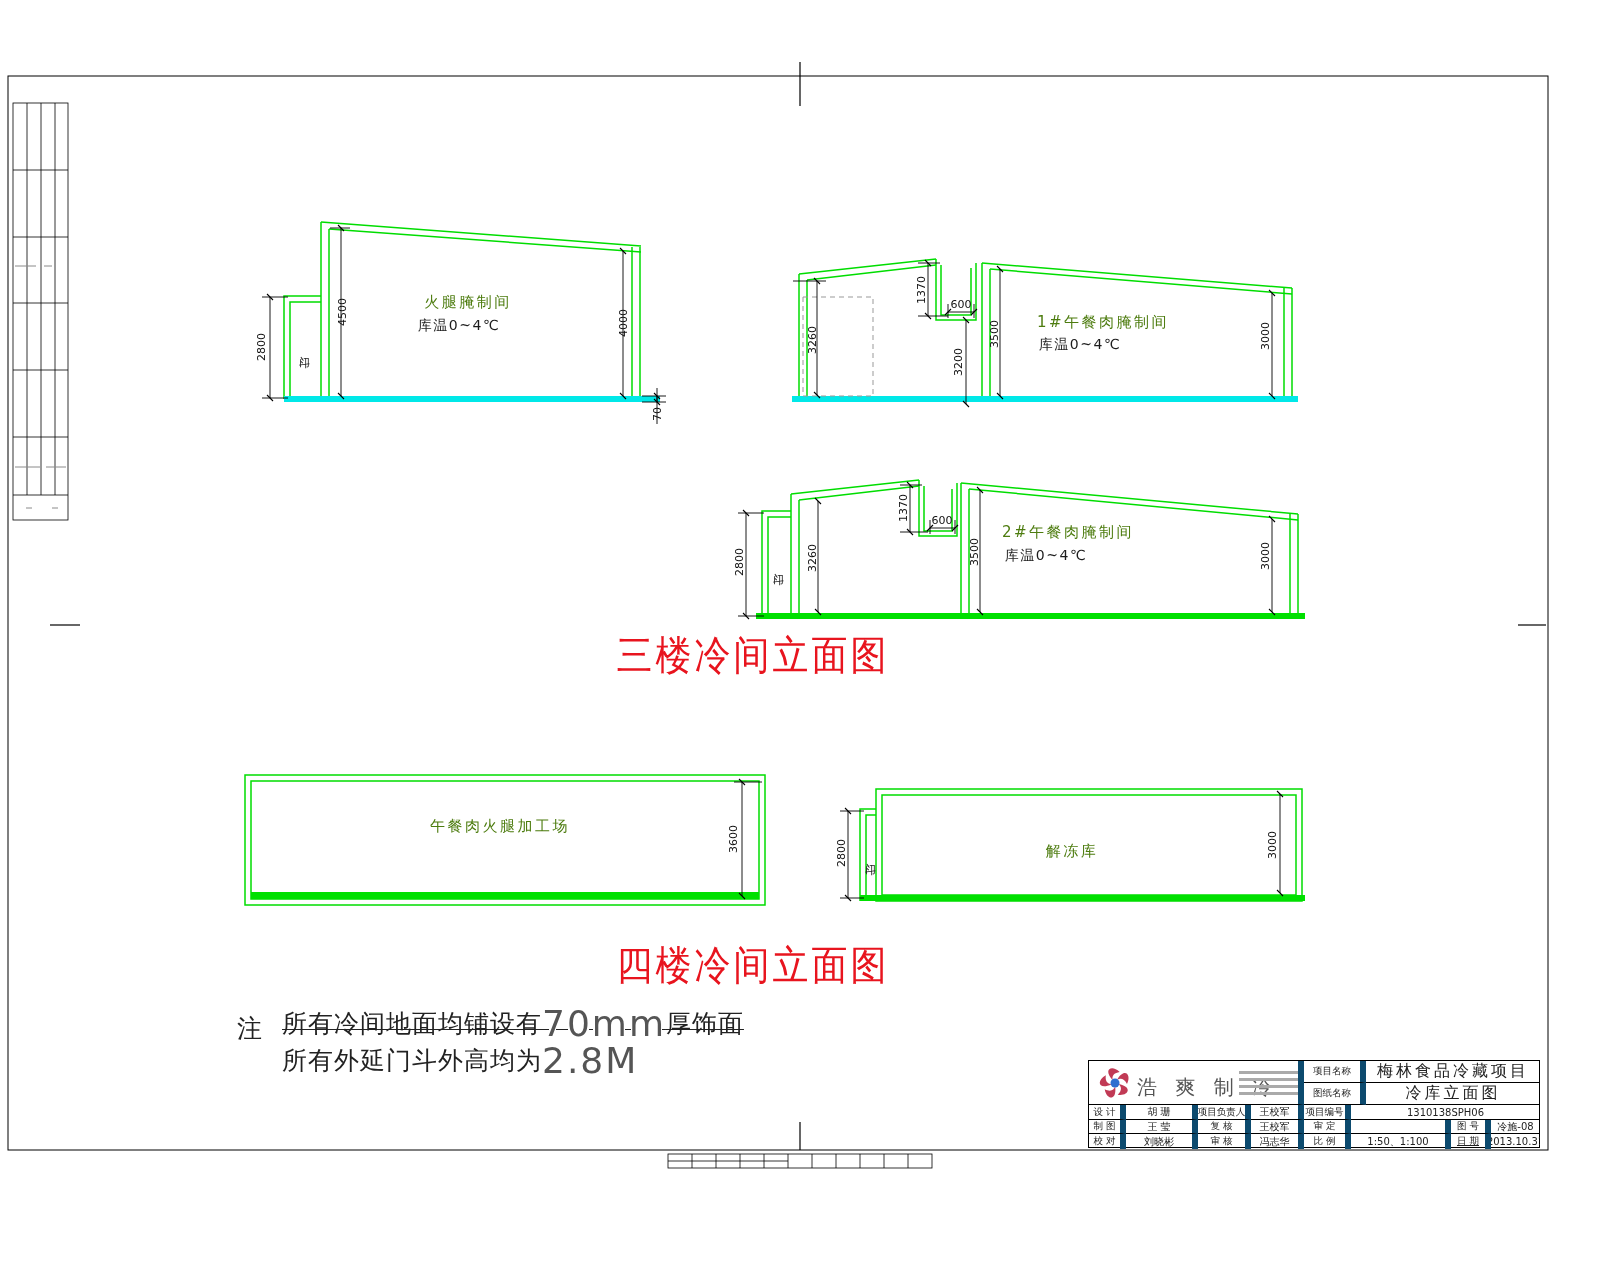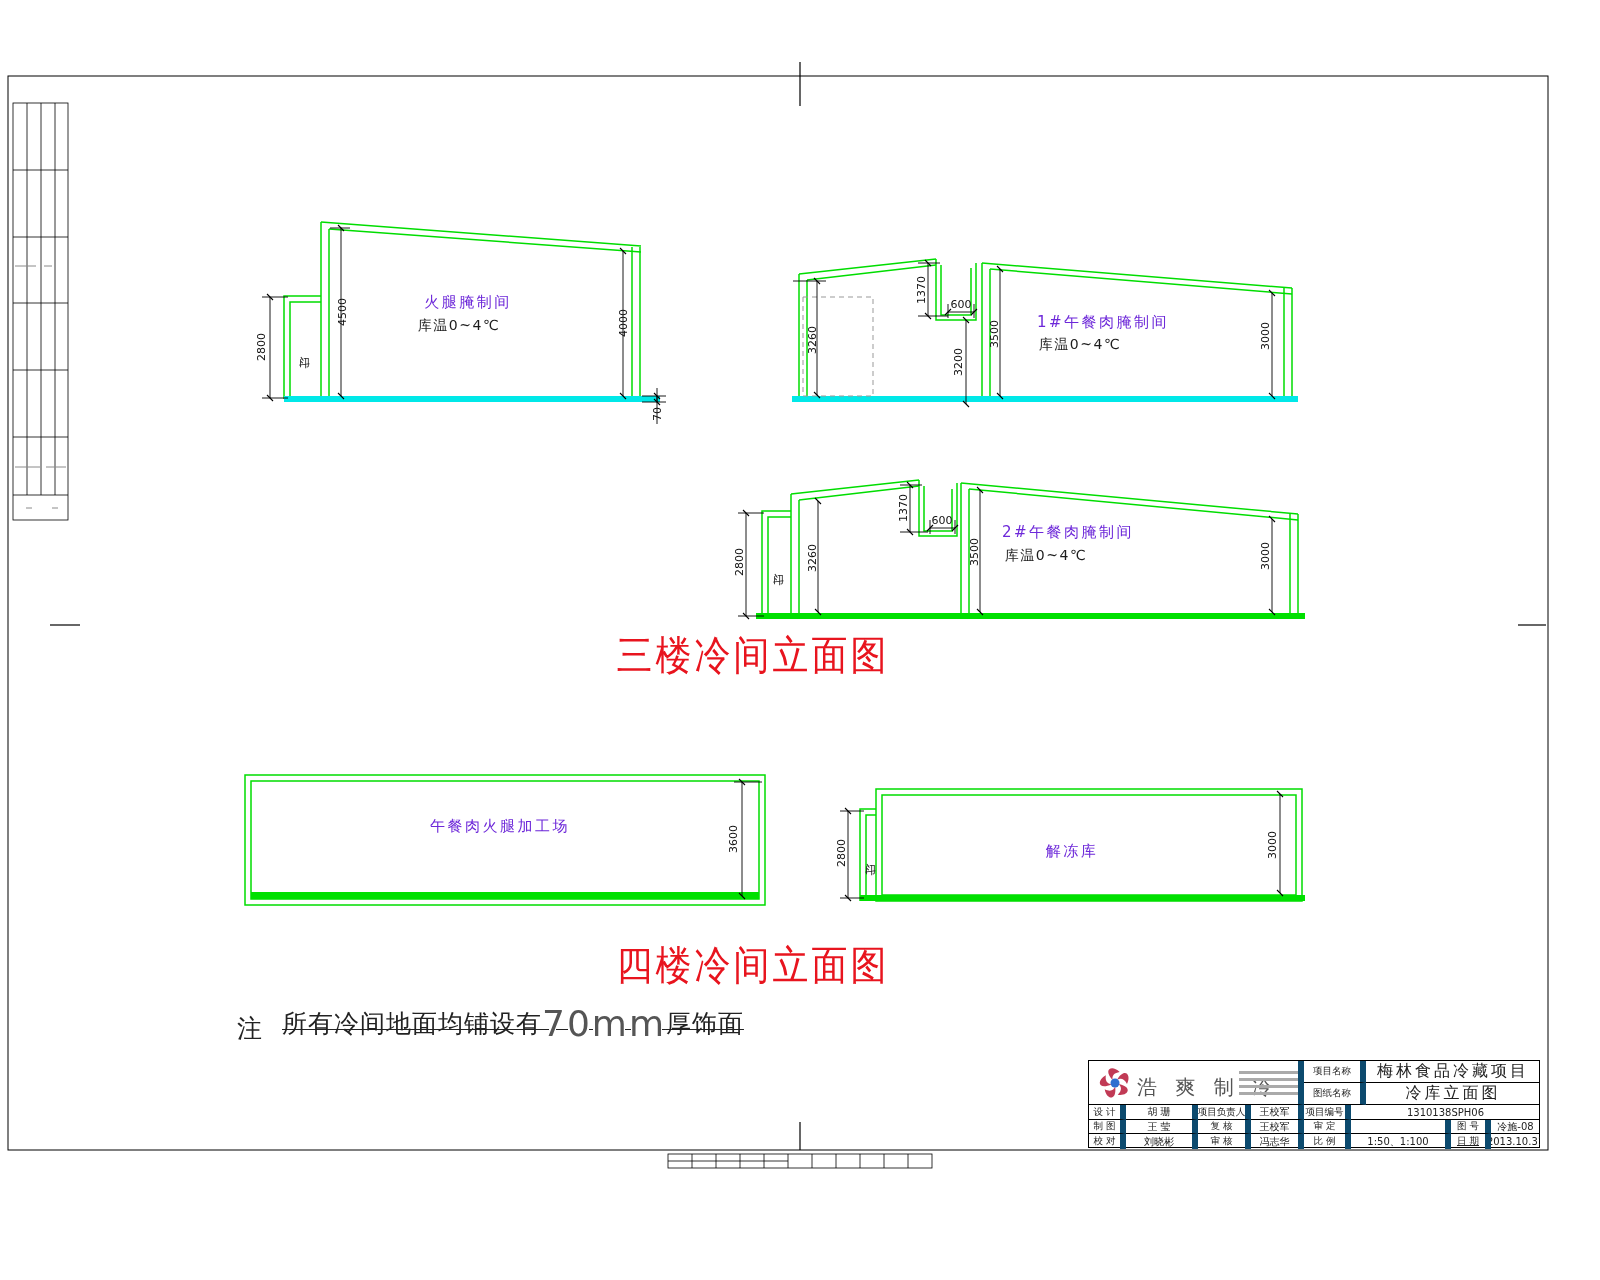--- a/index.html
+++ b/index.html
@@ -2,21 +2,21 @@
 <html><head>
 <meta charset="utf-8">
 <style>
   html,body{margin:0;padding:0;background:#fff;}
   body{width:1600px;height:1280px;position:relative;font-family:"DejaVu Sans",sans-serif;color:#111;}
   #sheet{position:absolute;inset:0;}
   svg{position:absolute;left:0;top:0;}
   .dv{position:absolute;font-size:11px;color:#111;transform:translate(-50%,-50%) rotate(-90deg);white-space:nowrap;}
   .dh{position:absolute;font-size:11px;color:#111;transform:translate(-50%,-50%);white-space:nowrap;}
   .vest{position:absolute;font-size:11px;color:#222;transform:translate(-50%,-50%);writing-mode:vertical-lr;text-orientation:upright;letter-spacing:1px;line-height:1;}
-  .rlabel{position:absolute;font-size:15px;letter-spacing:2.5px;color:#6d28d9;transform:translate(-50%,-50%);white-space:nowrap;}
+  .rlabel{position:absolute;font-size:15px;letter-spacing:2.5px;color:#4d7c0f;transform:translate(-50%,-50%);white-space:nowrap;}
   .rsub{position:absolute;font-size:14px;letter-spacing:1.5px;color:#1c1c1c;transform:translate(-50%,-50%);white-space:nowrap;}
   .redtitle{position:absolute;color:#e8141e;font-size:36px;letter-spacing:3px;transform:translate(-50%,-50%) scaleY(1.12);white-space:nowrap;}
   .note-line{position:absolute;white-space:nowrap;color:#222;}
   .note-line .cn{font-size:25px;letter-spacing:1px;vertical-align:middle;}
   .note-line .big{font-size:36px;color:#555;font-weight:400;vertical-align:middle;letter-spacing:2px;}
   
   #tb{position:absolute;left:1088px;top:1060px;width:452px;height:88px;border:1px solid #000;box-sizing:border-box;}
   .cell{position:absolute;box-sizing:border-box;border-right:6px solid #0c4a6e;border-bottom:1px solid #000;
         display:flex;align-items:center;justify-content:center;font-size:9.5px;color:#222;overflow:hidden;white-space:nowrap;}
   .cell.val{font-size:10px;}
@@ -228,20 +228,23 @@
 <div class="dv" style="left:841px;top:853px;">2800</div>
 <div class="vest" style="left:870px;top:855px;">门斗</div>
 <div class="rlabel" style="left:1072px;top:851px;">解冻库</div>
 <div class="dv" style="left:1272px;top:845px;">3000</div>
 
 <div class="redtitle" style="left:753px;top:966px;">四楼冷间立面图</div>
 
 <div class="note-line" style="left:237px;top:1012px;"><span class="cn">注</span></div>
 <div class="note-line" style="left:282px;top:1003px;text-decoration:underline;">
   <span class="cn">所有冷间地面均铺设有</span><span class="big">70mm</span><span class="cn">厚饰面</span>
+</div>
+<div class="note-line" style="left:282px;top:1040px;">
+  <span class="cn">所有外延门斗外高均为</span><span class="big">2.8M</span>
 </div>
 
 <div id="tb">
 
   <div class="cell" style="left:0;top:0;width:215px;height:44px;justify-content:flex-start;">
     <svg width="36" height="36" viewBox="0 0 36 36" style="position:absolute;left:8px;top:4px;">
       <g transform="translate(18,18)">
         <g fill="#c13a55">
           <path d="M2,-3 C9,-16 17,-9 12,1 C9,-5 5,-5 2,-3 Z"></path>
           <path d="M2,-3 C9,-16 17,-9 12,1 C9,-5 5,-5 2,-3 Z" transform="rotate(72)"></path>

